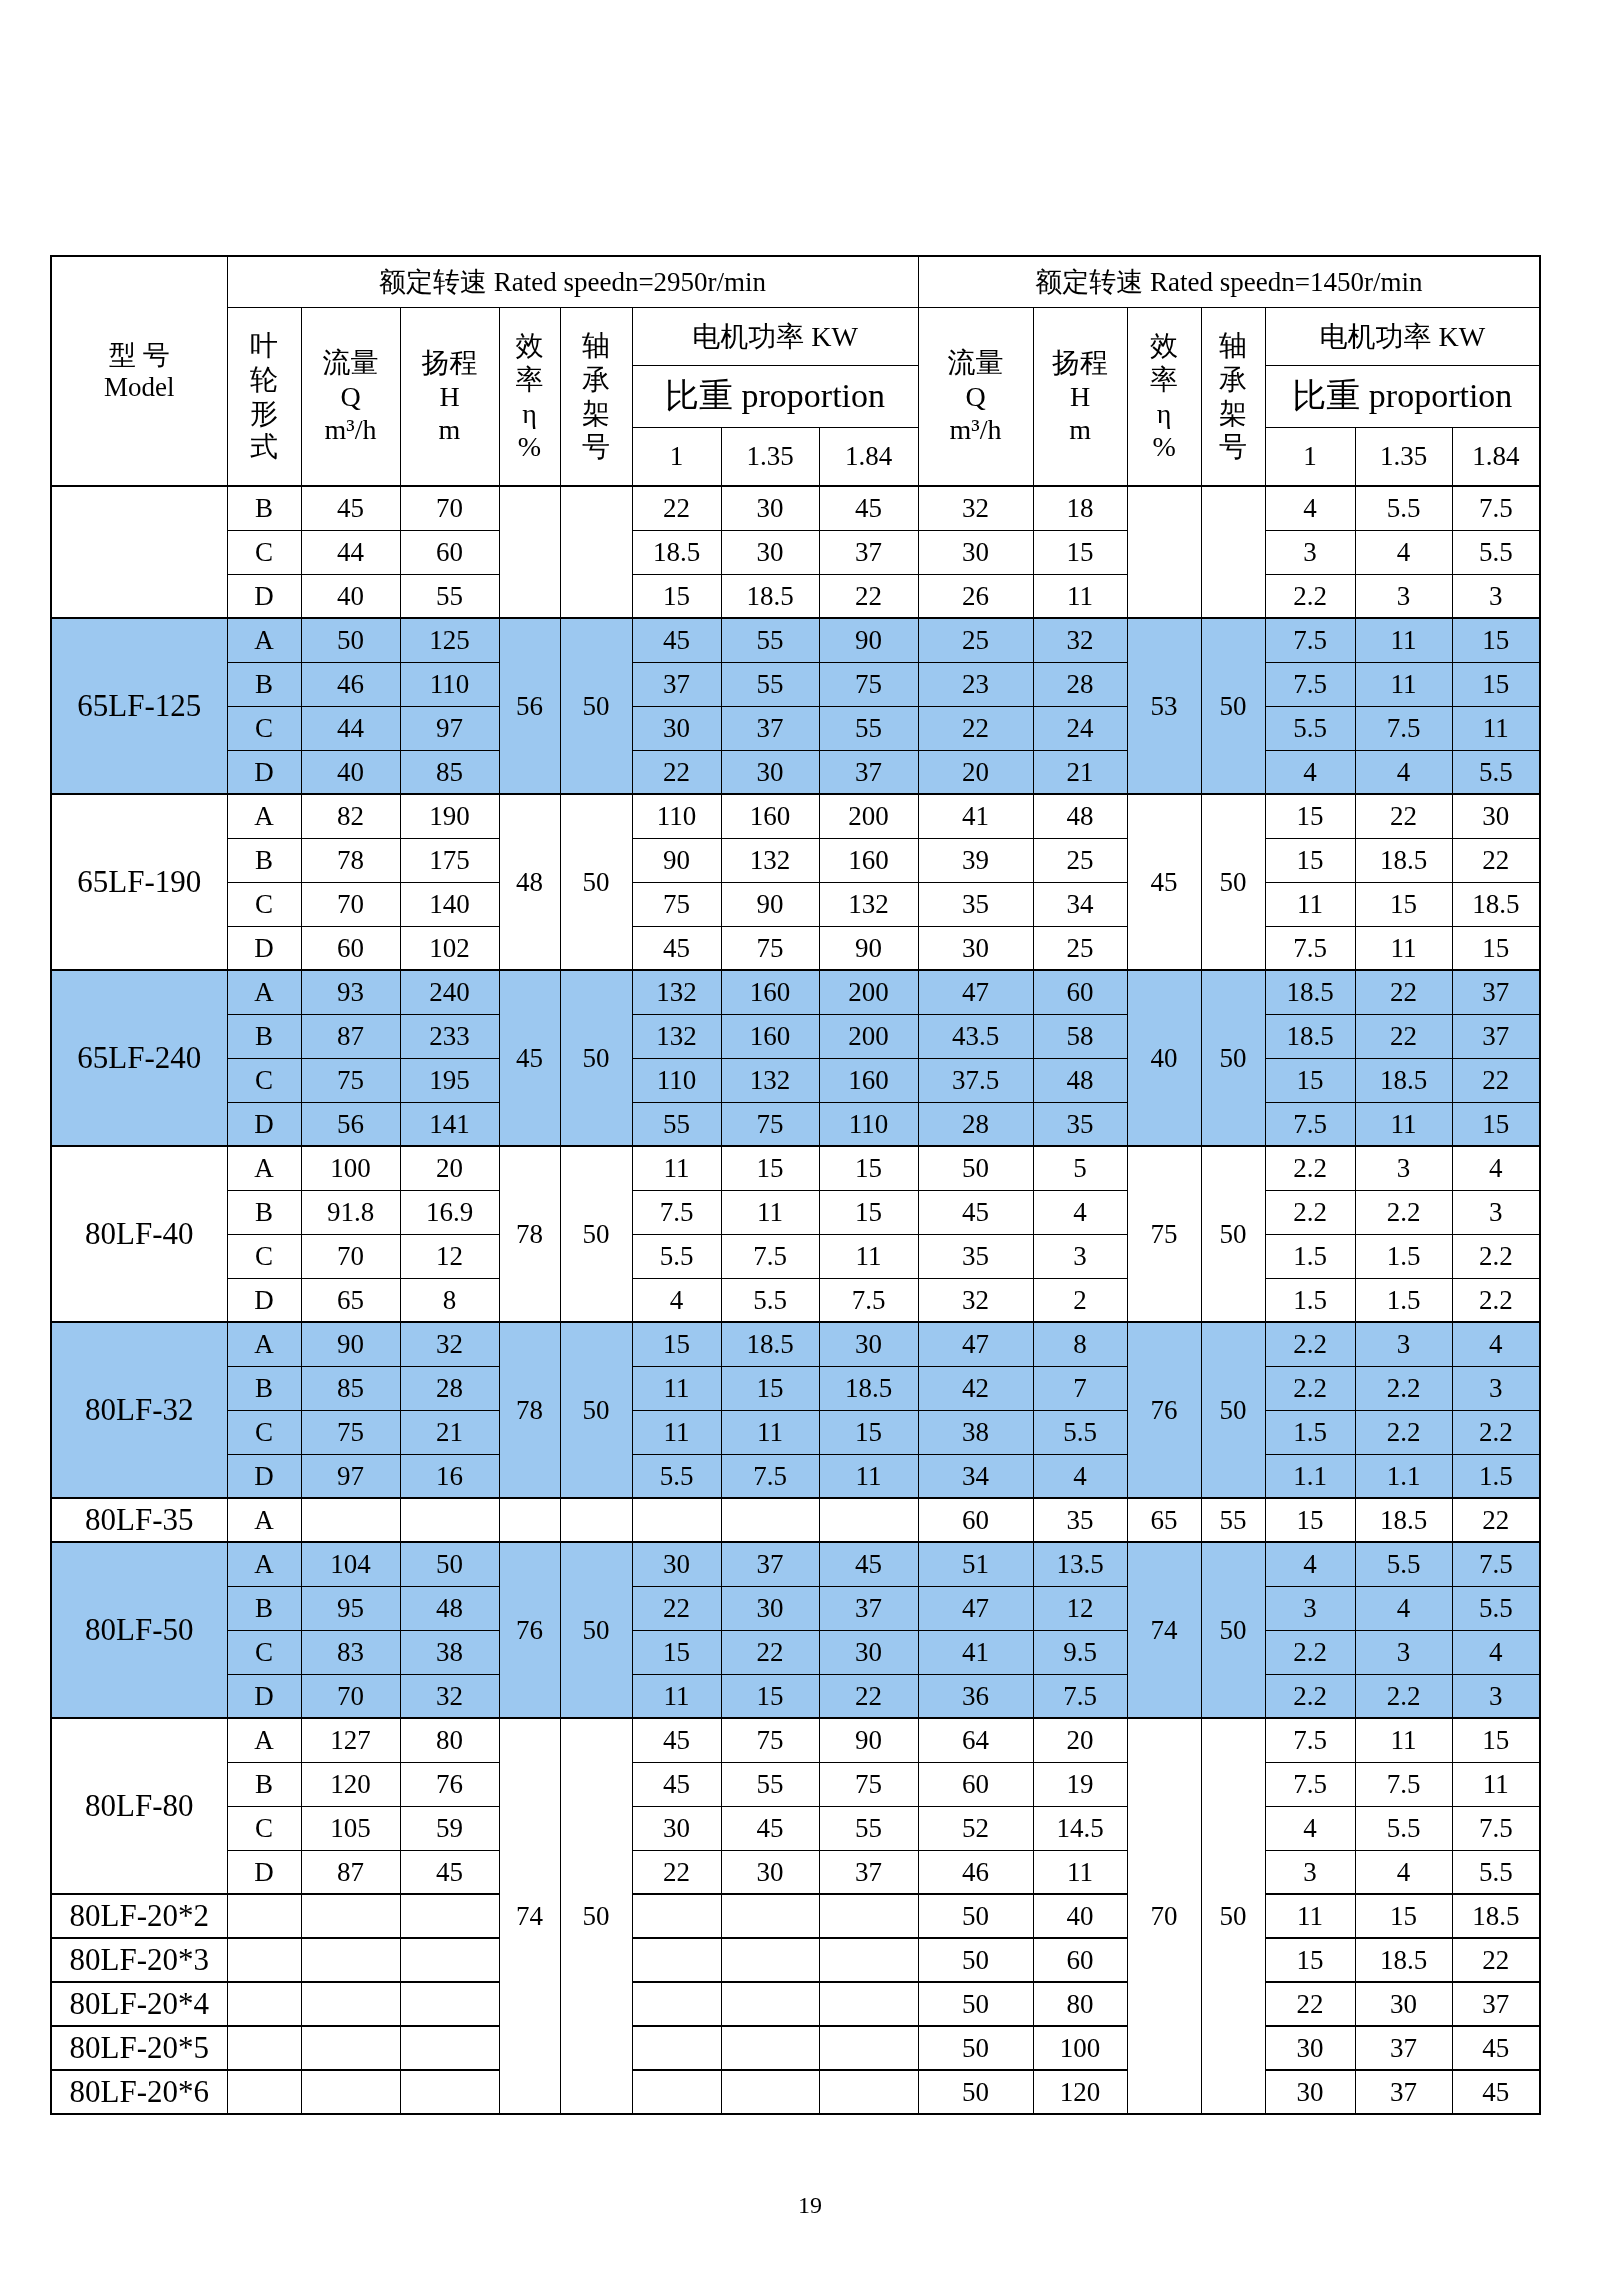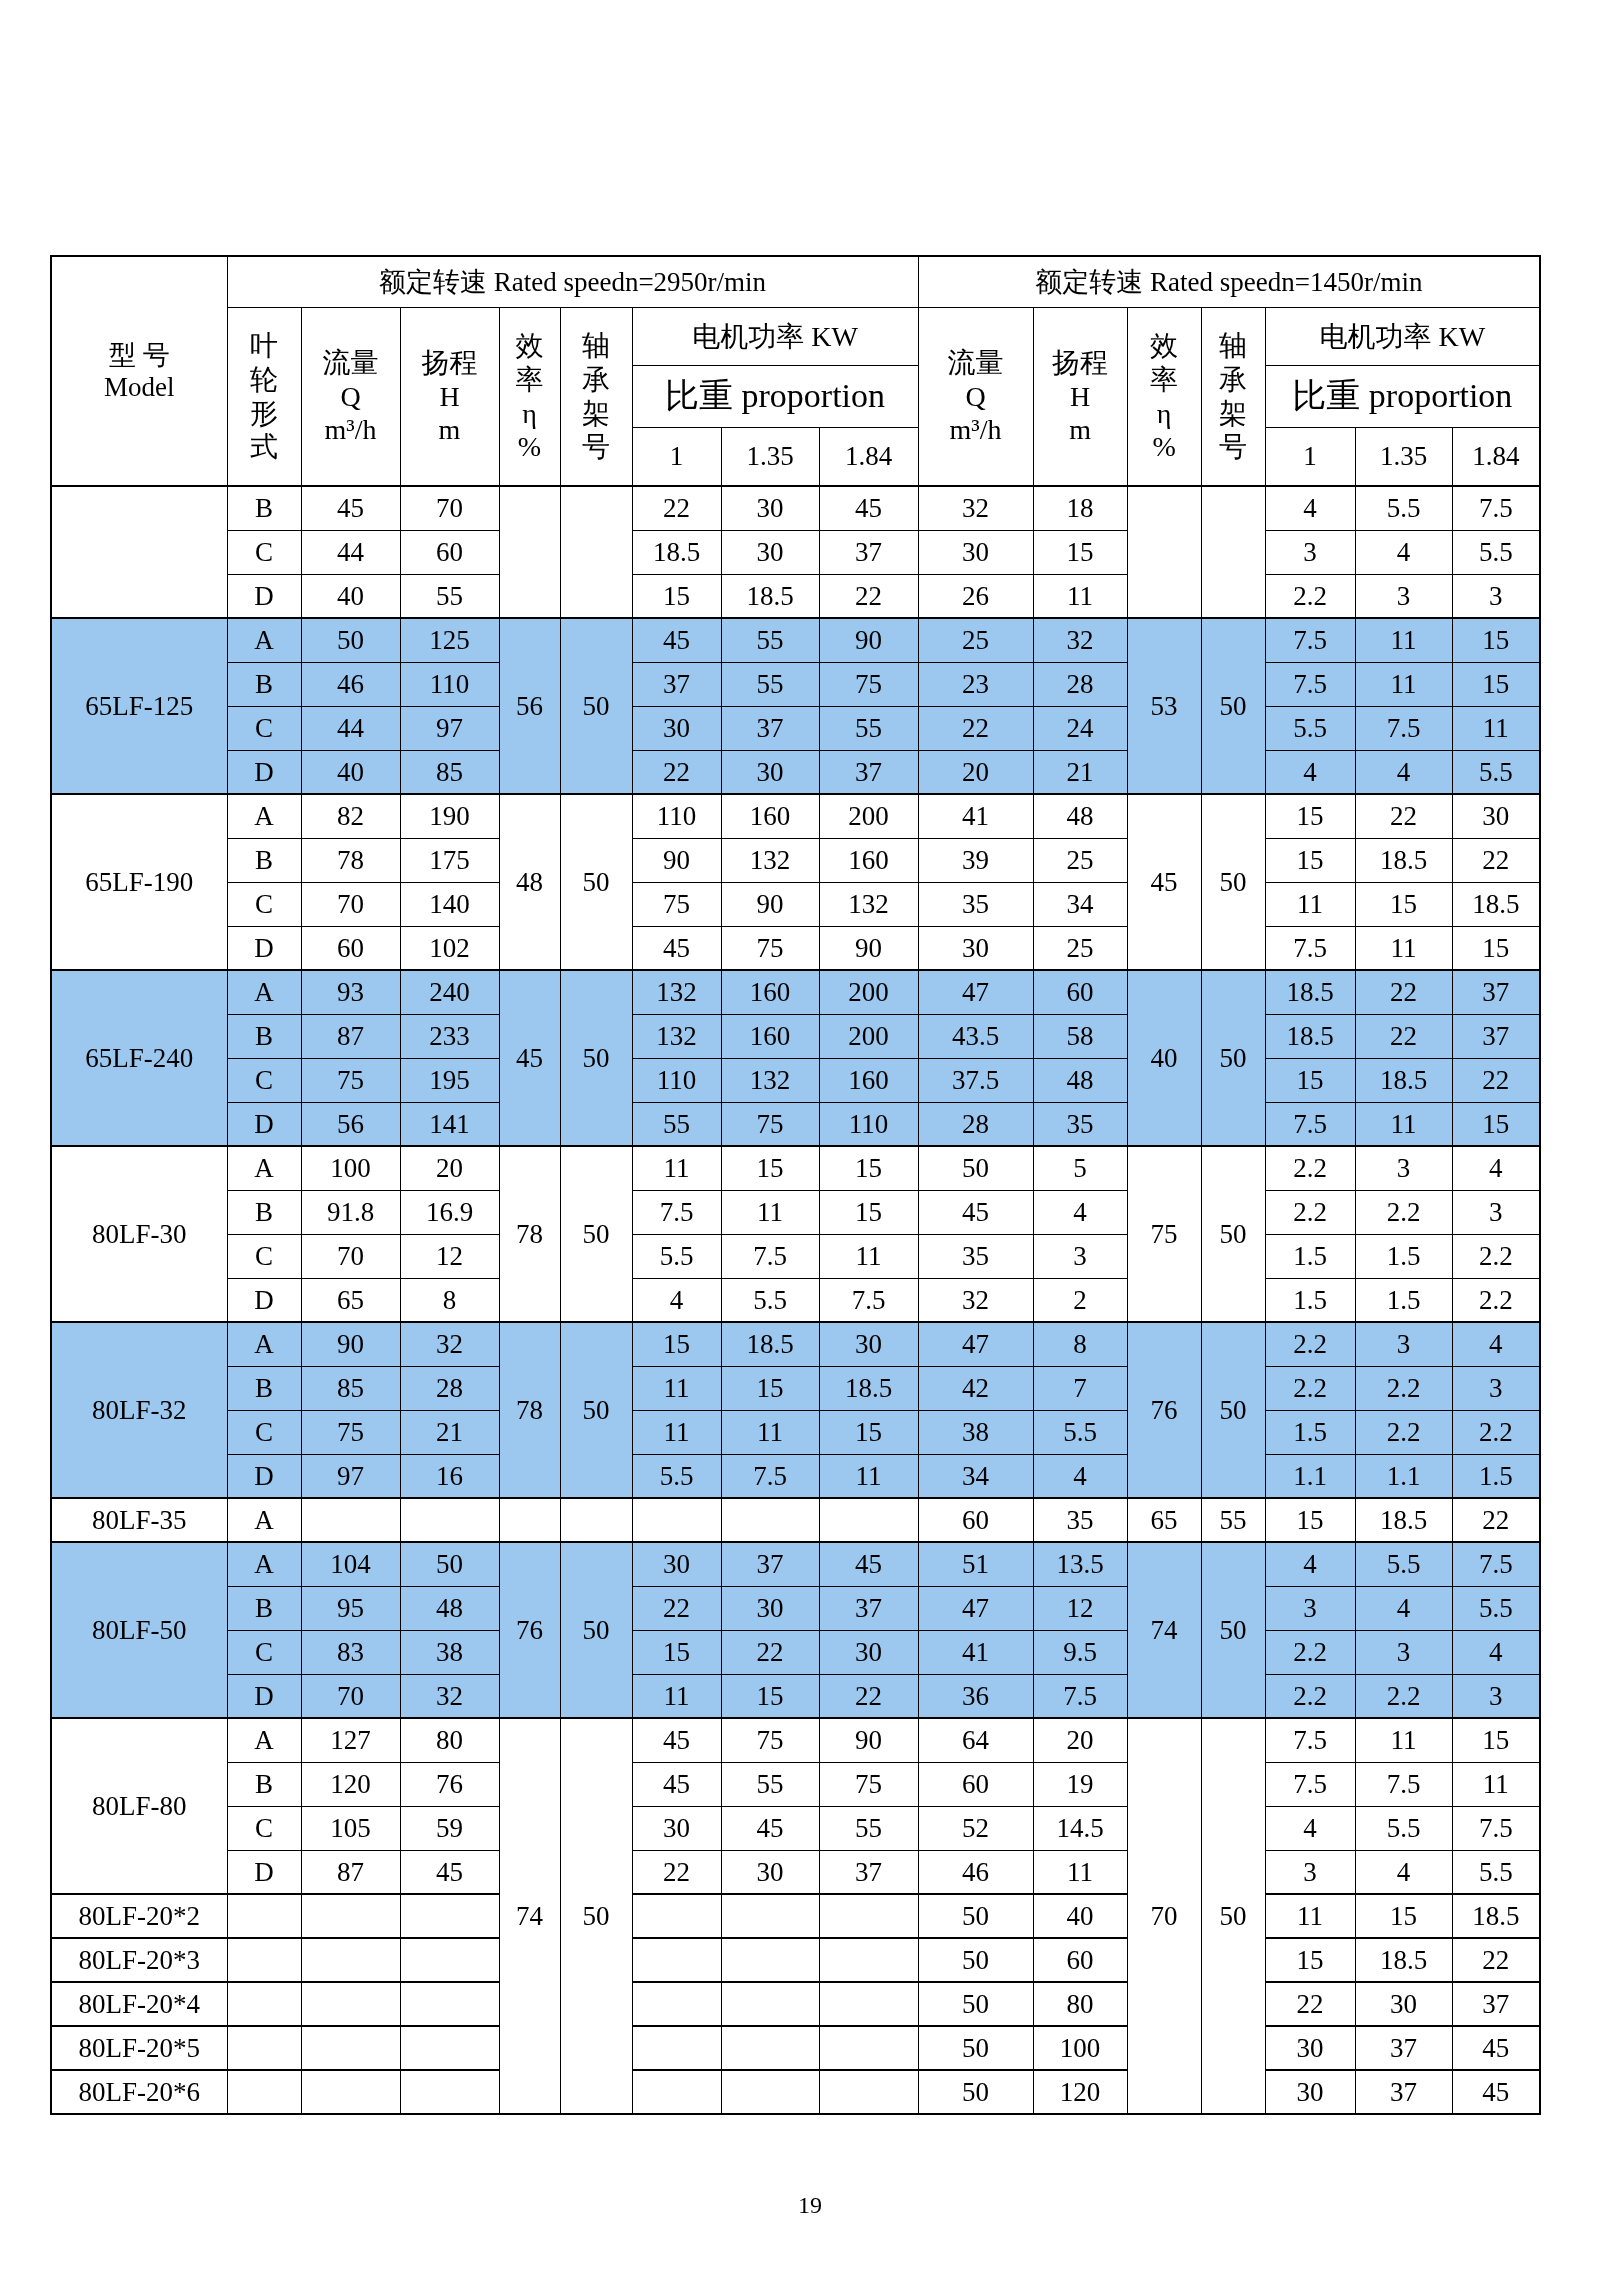--- a/index.html
+++ b/index.html
@@ -27,21 +27,21 @@
   
   tr.speed-row th { font-weight:normal; font-size:27px; height:50px; }
   th.stacked { white-space:pre-line; font-size:28px; line-height:1.42; }
   tr.kw-row th { height:57px; font-size:28px; }
   tr.prop-row th { height:61px; font-size:34px; }
   tr.propval-row th { height:57px; font-size:27px; }
   th.model-h { white-space:pre-line; font-size:29.6px; line-height:1.9; }
 
   
   tbody tr { height:44px; }
-  tbody td.model { font-size:27px; }
+  tbody td.model { font-size:31px; }
   tbody tr.gs td { border-top-width:2.7px; }
   .hl { background:var(--hl,#9CC8F0); }
 
   .page-number {
     position:absolute; left:0; right:0; top:2192px;
     text-align:center; font-size:24px;
   }
 </style>
 </head>
 <body>
@@ -333,21 +333,21 @@
           <td class="hl">55</td>
           <td class="hl">75</td>
           <td class="hl">110</td>
           <td class="hl">28</td>
           <td class="hl">35</td>
           <td class="hl">7.5</td>
           <td class="hl">11</td>
           <td class="hl">15</td>
         </tr>
         <tr class="gs">
-          <td rowspan="4" class="model">80LF-30</td>
+          <td rowspan="4" class="model">80LF-40</td>
           <td>A</td>
           <td>100</td>
           <td>20</td>
           <td rowspan="4">78</td>
           <td rowspan="4">50</td>
           <td>11</td>
           <td>15</td>
           <td>15</td>
           <td>50</td>
           <td>5</td>

